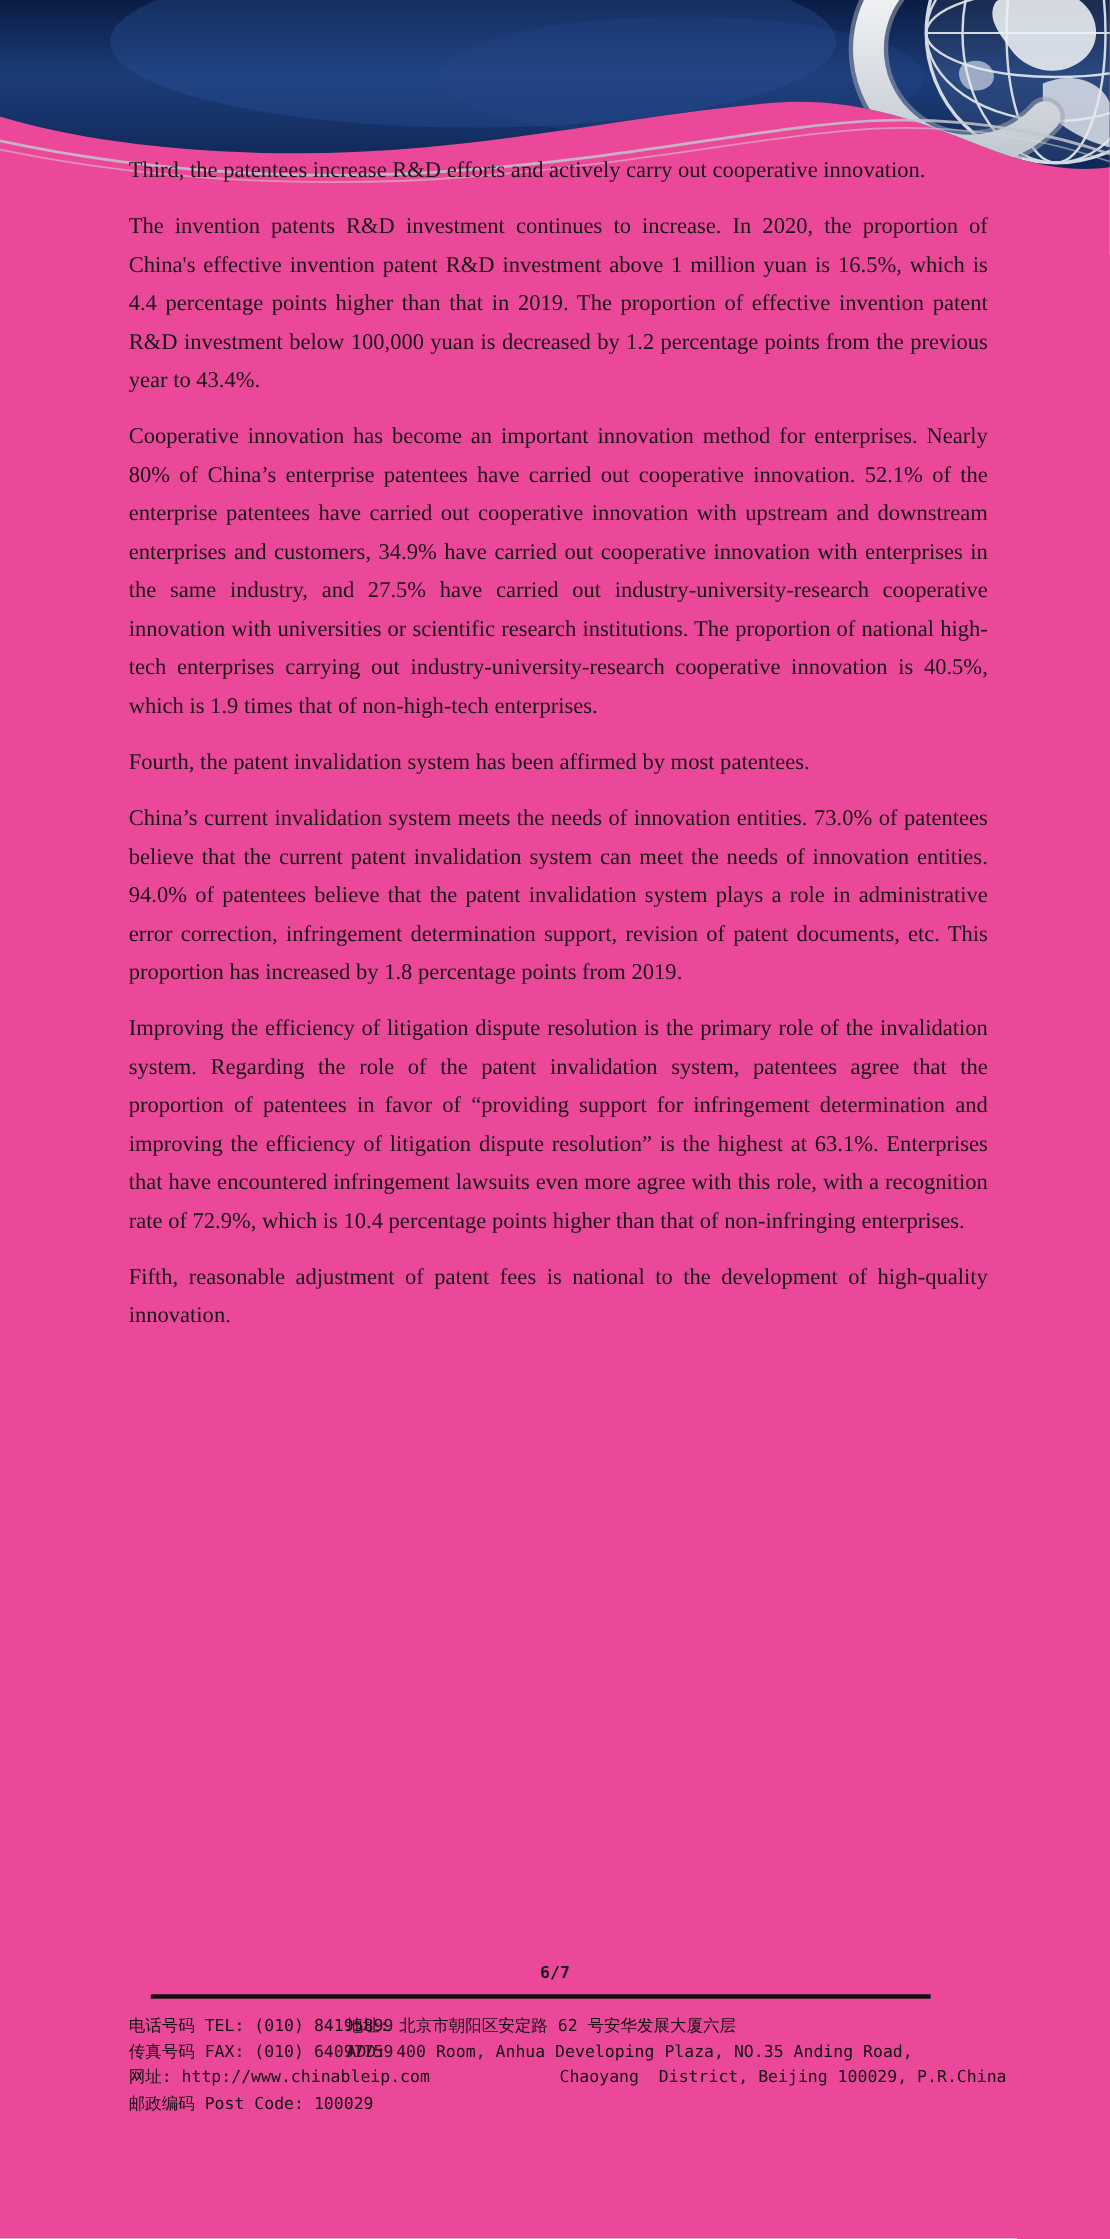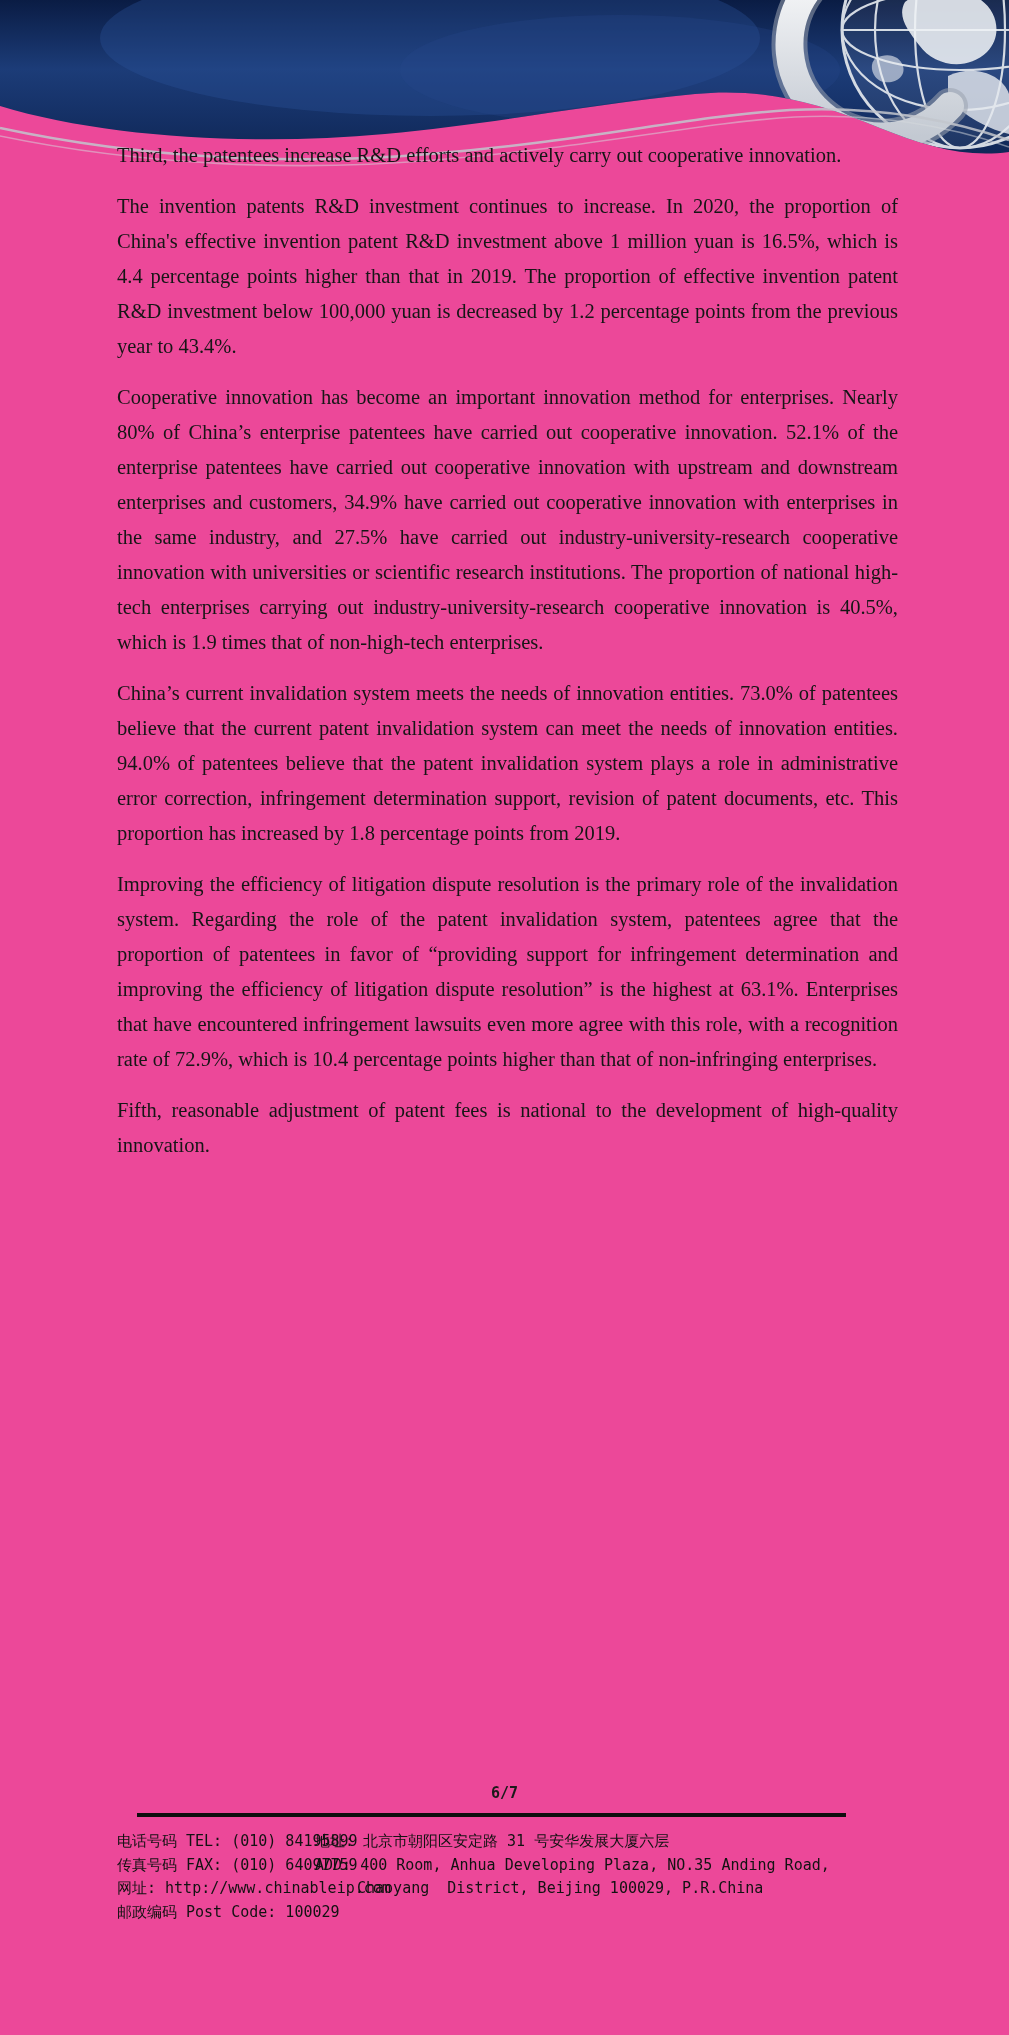--- a/index.html
+++ b/index.html
@@ -41,21 +41,21 @@
     font-family:"DejaVu Sans Mono","Liberation Mono",monospace;
     font-size:15px;color:#121212;
   }
   .footer .col{position:absolute;top:0;}
   .footer .col.left{left:117px;width:195px;}
   .footer .col.right{left:315px;width:600px;}
   .footer .row{
     height:23.5px;line-height:23.5px;
     white-space:pre;
   }
-  .footer .row.indent{padding-left:42px;}
+  .footer .row.indent{padding-left:42px;text-align:right;}
 </style>
 </head>
 <body>
 
 <div class="page">
 
   <div class="banner">
     <svg width="1009" height="170" viewBox="0 0 1009 170" xmlns="http://www.w3.org/2000/svg">
       <defs>
         <linearGradient id="bannerGrad" x1="0" y1="0" x2="0" y2="1">
@@ -102,36 +102,37 @@
 
       <path d="M0,128 C140,158 290,166 430,154 C590,141 690,116 790,110 C870,106 945,118 1009,140" stroke="#c2c6cc" stroke-width="2.5" fill="none" opacity="0.85"></path>
       <path d="M0,136 C140,165 295,172 435,160 C595,147 695,123 795,117 C872,113 947,125 1009,147" stroke="#d6d9dd" stroke-width="1.6" fill="none" opacity="0.5"></path>
     </svg>
   </div>
 
   <div class="body-text">
     <p>Third, the patentees increase R&amp;D efforts and actively carry out cooperative innovation.</p>
     <p>The invention patents R&amp;D investment continues to increase. In 2020, the proportion of China's effective invention patent R&amp;D investment above 1 million yuan is 16.5%, which is 4.4 percentage points higher than that in 2019. The proportion of effective invention patent R&amp;D investment below 100,000 yuan is decreased by 1.2 percentage points from the previous year to 43.4%.</p>
     <p>Cooperative innovation has become an important innovation method for enterprises. Nearly 80% of China’s enterprise patentees have carried out cooperative innovation. 52.1% of the enterprise patentees have carried out cooperative innovation with upstream and downstream enterprises and customers, 34.9% have carried out cooperative innovation with enterprises in the same industry, and 27.5% have carried out industry-university-research cooperative innovation with universities or scientific research institutions. The proportion of national high-tech enterprises carrying out industry-university-research cooperative innovation is 40.5%, which is 1.9 times that of non-high-tech enterprises.</p>
+    <p>Fourth, the patent invalidation system has been affirmed by most patentees.</p>
     <p>China’s current invalidation system meets the needs of innovation entities. 73.0% of patentees believe that the current patent invalidation system can meet the needs of innovation entities. 94.0% of patentees believe that the patent invalidation system plays a role in administrative error correction, infringement determination support, revision of patent documents, etc. This proportion has increased by 1.8 percentage points from 2019.</p>
     <p>Improving the efficiency of litigation dispute resolution is the primary role of the invalidation system. Regarding the role of the patent invalidation system, patentees agree that the proportion of patentees in favor of “providing support for infringement determination and improving the efficiency of litigation dispute resolution” is the highest at 63.1%. Enterprises that have encountered infringement lawsuits even more agree with this role, with a recognition rate of 72.9%, which is 10.4 percentage points higher than that of non-infringing enterprises.</p>
     <p>Fifth, reasonable adjustment of patent fees is national to the development of high-quality innovation.</p>
   </div>
 
   <div class="page-number">6/7</div>
 
   <div class="footer-rule"></div>
 
   <div class="footer">
     <div class="col left">
       <div class="row">电话号码 TEL: (010) 84195899</div>
       <div class="row">传真号码 FAX: (010) 64097759</div>
       <div class="row">网址: http://www.chinableip.com</div>
       <div class="row">邮政编码 Post Code: 100029</div>
     </div>
     <div class="col right">
-      <div class="row">地址: 北京市朝阳区安定路 31 号安华发展大厦六层</div>
+      <div class="row">地址: 北京市朝阳区安定路 62 号安华发展大厦六层</div>
       <div class="row">ADD: 400 Room, Anhua Developing Plaza, NO.35 Anding Road,</div>
       <div class="row indent">Chaoyang  District, Beijing 100029, P.R.China</div>
     </div>
   </div>
 
 </div>
 
 </body></html>

